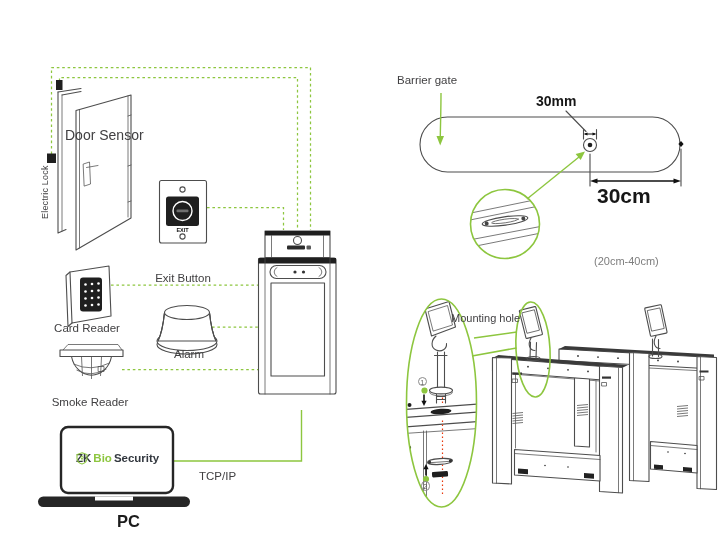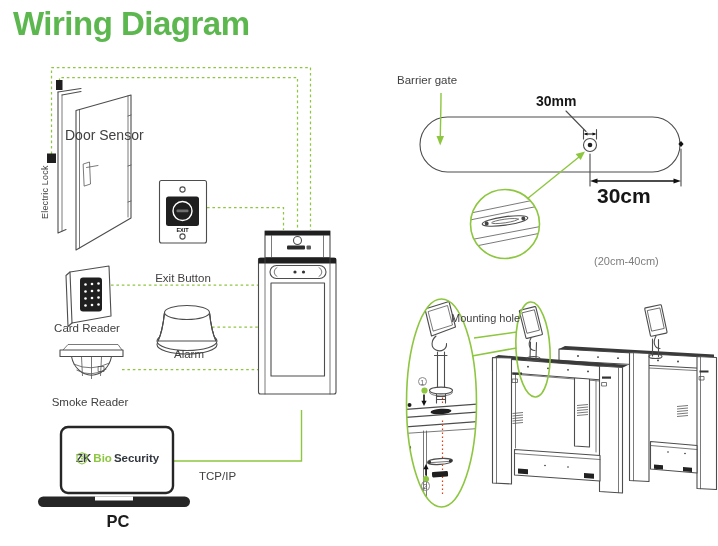--- a/index.html
+++ b/index.html
@@ -16,21 +16,21 @@
   .fs15{font-size:15.5px;color:#3f3f42;}
   .title{left:13px;top:5px;font-size:33px;font-weight:700;color:var(--title-green);letter-spacing:-.5px;}
   .vert{writing-mode:vertical-rl;transform:rotate(180deg);font-size:9px;letter-spacing:.2px;}
   .bold-dim{font-weight:700;color:#161616;}
   .badge{position:absolute;width:9.5px;height:9.5px;border:1px solid #8a8a8a;border-radius:50%;
          font-size:6.5px;line-height:9px;text-align:center;color:#555;z-index:3;box-sizing:border-box;}
   .exit-txt{left:167px;top:226.5px;width:31px;font-size:5.5px;font-weight:800;color:#111;}
   .logo-row{left:76px;top:451.5px;display:flex;align-items:center;gap:2px;font-size:11.5px;}
   .logo-zk{font-weight:700;color:#33383f;} .logo-bio{font-weight:700;color:var(--green);}
   .logo-sec{font-weight:600;color:#33383f;}
-  .pc-lbl{left:96px;top:512px;width:44px;font-size:16.5px;font-weight:700;color:#1c1c1c;}
+  .pc-lbl{left:96px;top:512px;width:44px;font-size:16.5px;font-weight:700;color:#1c1c1c;text-align:right;}
   
   .wire{stroke:var(--green);fill:none;stroke-width:1.25;stroke-dasharray:2.6 2.8;}
   .wire-s{stroke:var(--green);fill:none;stroke-width:1.4;}
   .ln{stroke:var(--ink);fill:none;stroke-width:1.1;stroke-linecap:round;stroke-linejoin:round;}
   .lnf{stroke:var(--ink);fill:#fff;stroke-width:1.1;stroke-linejoin:round;}
   .thin{stroke-width:.75;}
   .blk{fill:var(--dark);stroke:none;}
   .grn{stroke:var(--green);fill:none;stroke-width:1.6;}
   .grnf{fill:var(--green);stroke:none;}
   .reddot{stroke:var(--red);stroke-width:1.2;stroke-dasharray:1.5 2.5;fill:none;}
@@ -291,21 +291,20 @@
     <ellipse class="ln" cx="533.5" cy="358.5" rx="6.5" ry="2"></ellipse>
     <g transform="rotate(-14 531 323)">
       <rect class="lnf" x="522.5" y="308" width="17" height="29" rx="1"></rect>
       <rect class="ln thin" x="525" y="311" width="12.5" height="21"></rect>
     </g>
     <path class="ln" d="M531 338 C527.5 344.5 529.5 350.5 535 350.5"></path>
     <ellipse class="grn" cx="533" cy="349.5" rx="17" ry="47.5" stroke-width="1.4" transform="rotate(-3 533 349.5)"></ellipse>
   </g>
 </svg>
 
-<div class="lbl title">Wiring Diagram</div>
 
 <div class="lbl fs9" style="left:65px;top:79.5px;">Door Sensor</div>
 <div class="lbl vert" style="left:40px;top:161px;height:58px;">Electric Lock</div>
 <div class="lbl fs11 c" style="left:147px;top:255.5px;width:72px;margin-top:16px;">Exit Button</div>
 <div class="lbl exit-txt c">EXIT</div>
 <div class="lbl fs11 c" style="left:52px;top:321.5px;width:70px;">Card Reader</div>
 <div class="lbl fs11 c" style="left:164px;top:347.5px;width:50px;">Alarm</div>
 <div class="lbl fs11 c" style="left:42px;top:395.5px;width:96px;">Smoke Reader</div>
 <div class="lbl fs11" style="left:199px;top:469.5px;">TCP/IP</div>
 <div class="lbl pc-lbl c">PC</div>

